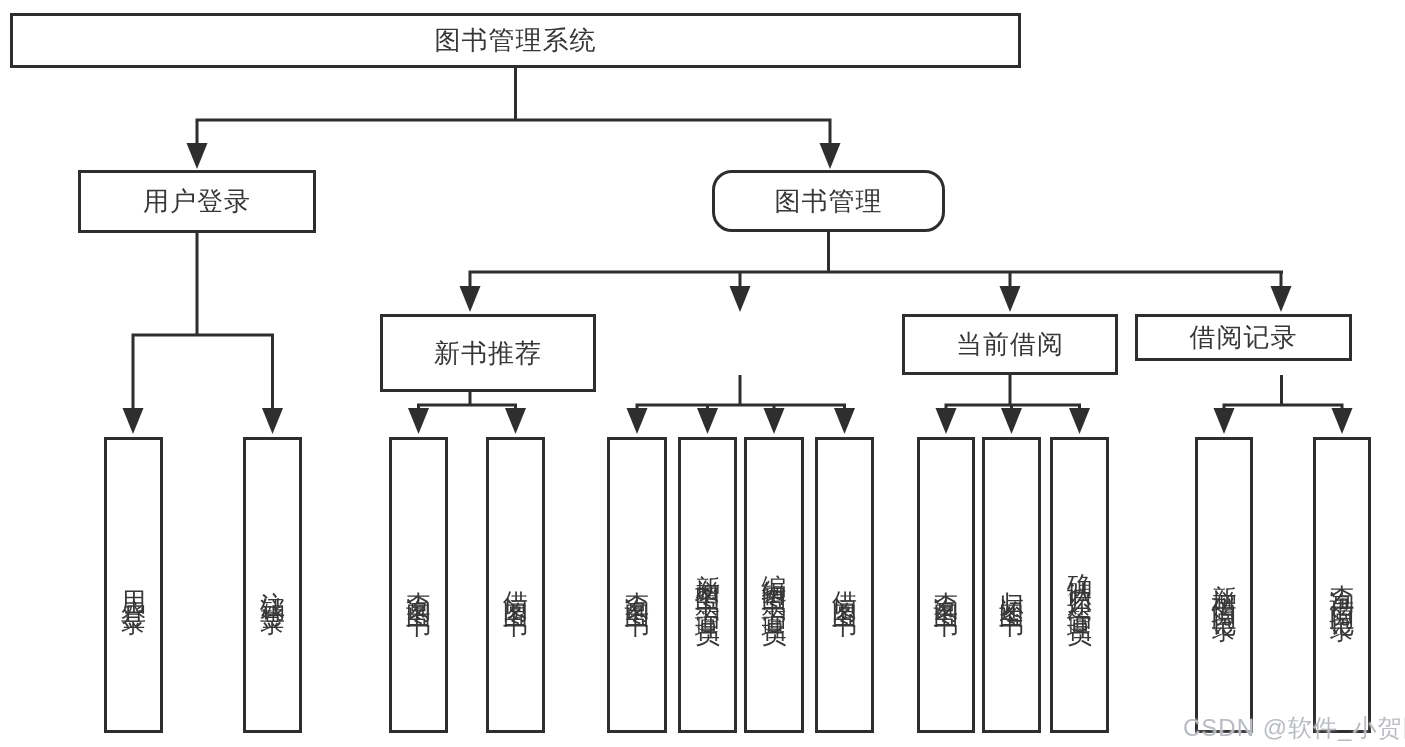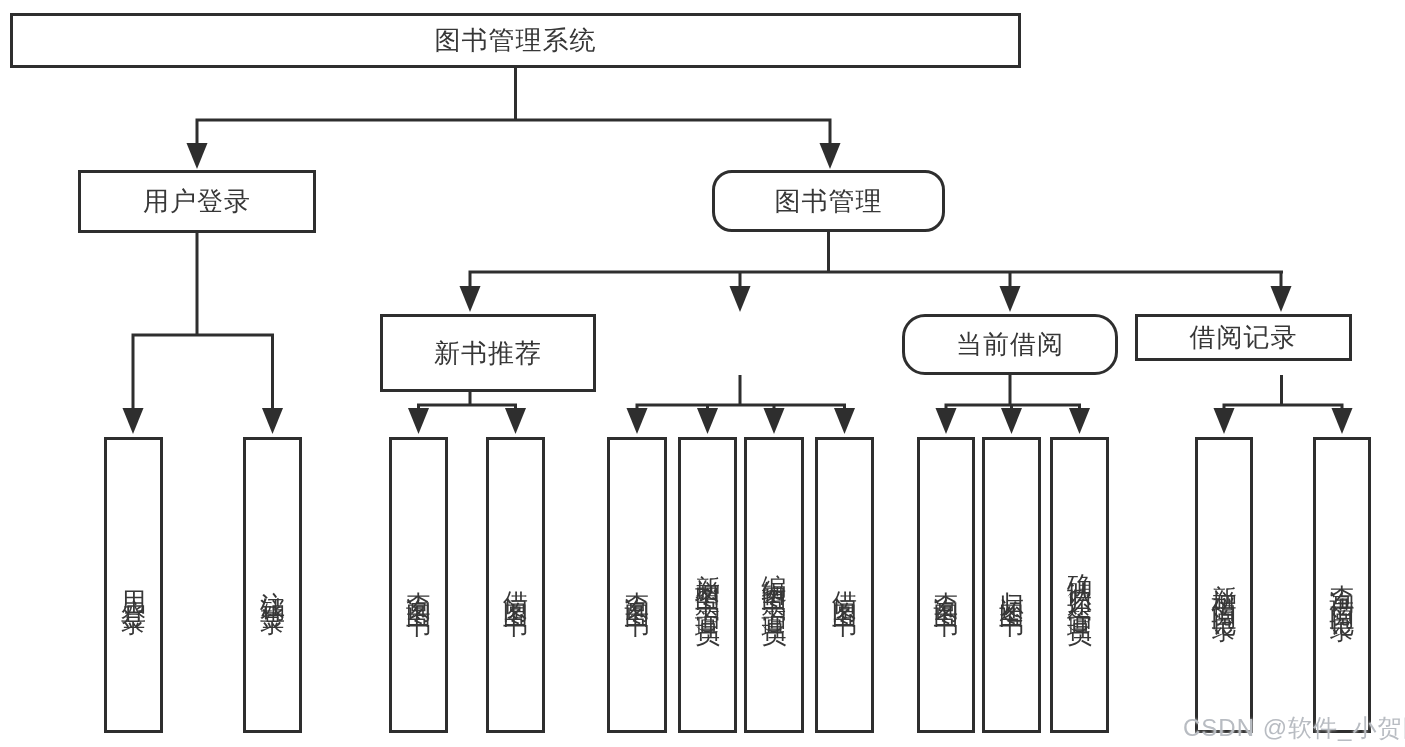--- a/index.html
+++ b/index.html
@@ -115,21 +115,21 @@
       <polygon fill="#2e2e2e" stroke="none" points="1331.5,408 1352.5,408 1342,434"></polygon>
     </g>
   </svg>
 
   <div class="hbox" style="left:10px; top:13px; width:1011px; height:55px;">图书管理系统</div>
 
   <div class="hbox" style="left:78px; top:170px; width:238px; height:63px;">用户登录</div>
   <div class="hbox" style="left:712px; top:170px; width:233px; height:62px;border-radius:20px;">图书管理</div>
 
   <div class="hbox" style="left:380px; top:314px; width:216px; height:78px;">新书推荐</div>
-  <div class="hbox" style="left:902px; top:314px; width:216px; height:61px;border-radius:23px;">当前借阅</div>
+  <div class="hbox" style="left:902px; top:314px; width:216px; height:61px;">当前借阅</div>
   <div class="hbox" style="left:1135px; top:314px; width:217px; height:47px;">借阅记录</div>
 
   <div class="vbox" style="left:104px; width:59px;">
     <span class="vtext">用户登录</span>
   </div>
   <div class="vbox" style="left:243px; width:59px;">
     <span class="vtext">注销登录</span>
   </div>
 
   <div class="vbox" style="left:389px; width:59px;">

